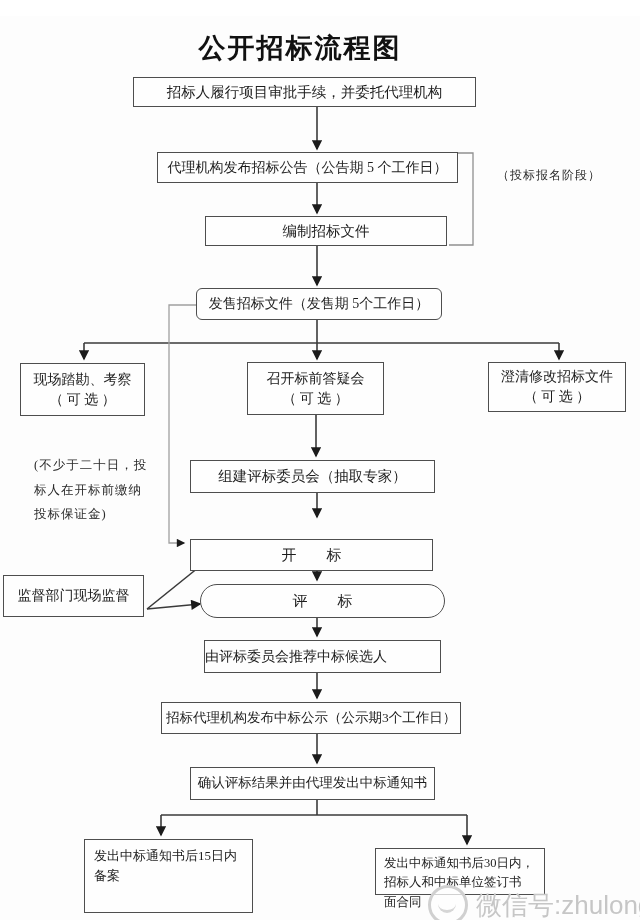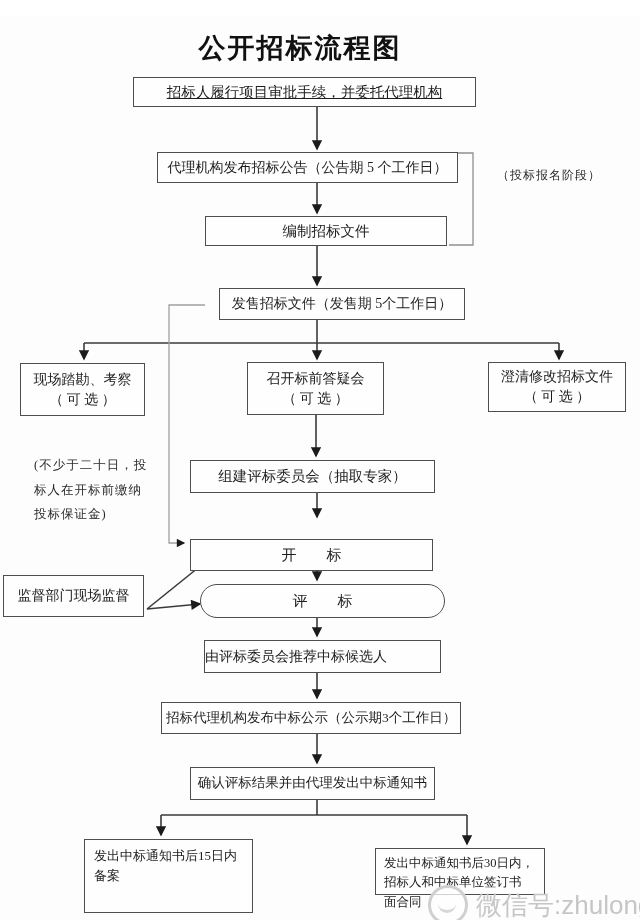--- a/index.html
+++ b/index.html
@@ -83,35 +83,35 @@
 
     <g stroke="#909090" stroke-width="1.3" fill="none">
       <path d="M458,137 H473 V229 H449"></path>
     </g>
 
     <g stroke="#a0a0a0" stroke-width="1.3" fill="none">
       <path d="M205,289 H169 V527 H184" marker-end="url(#ah)"></path>
     </g>
   </svg>
 
-  <div class="box" style="left:133px;top:61px;width:343px;height:30px;text-decoration:underline;">
+  <div class="box" style="left:133px;top:61px;width:343px;height:30px;">
     <div class="ln">招标人履行项目审批手续，并委托代理机构</div>
   </div>
 
   <div class="box" style="left:157px;top:136px;width:301px;height:31px;font-size:14px;">
     <div class="ln">代理机构发布招标公告（公告期 5 个工作日）</div>
   </div>
 
   <div class="note" style="left:497px;top:151px;font-size:12px;letter-spacing:1px;">（投标报名阶段）</div>
 
   <div class="box" style="left:205px;top:200px;width:242px;height:30px;">
     <div class="ln">编制招标文件</div>
   </div>
 
-  <div class="box" style="left:219px;top:272px;width:246px;height:32px;font-size:14px;">
+  <div class="box" style="left:196px;top:272px;width:246px;height:32px;font-size:14px;border-radius:6px;">
     <div class="ln">发售招标文件（发售期 5个工作日）</div>
   </div>
 
   <div class="box" style="left:20px;top:347px;width:125px;height:53px;font-size:14px;">
     <div class="ln">现场踏勘、考察</div>
     <div class="ln">（ 可  选 ）</div>
   </div>
 
   <div class="box" style="left:247px;top:346px;width:137px;height:53px;font-size:14px;">
     <div class="ln">召开标前答疑会</div>

